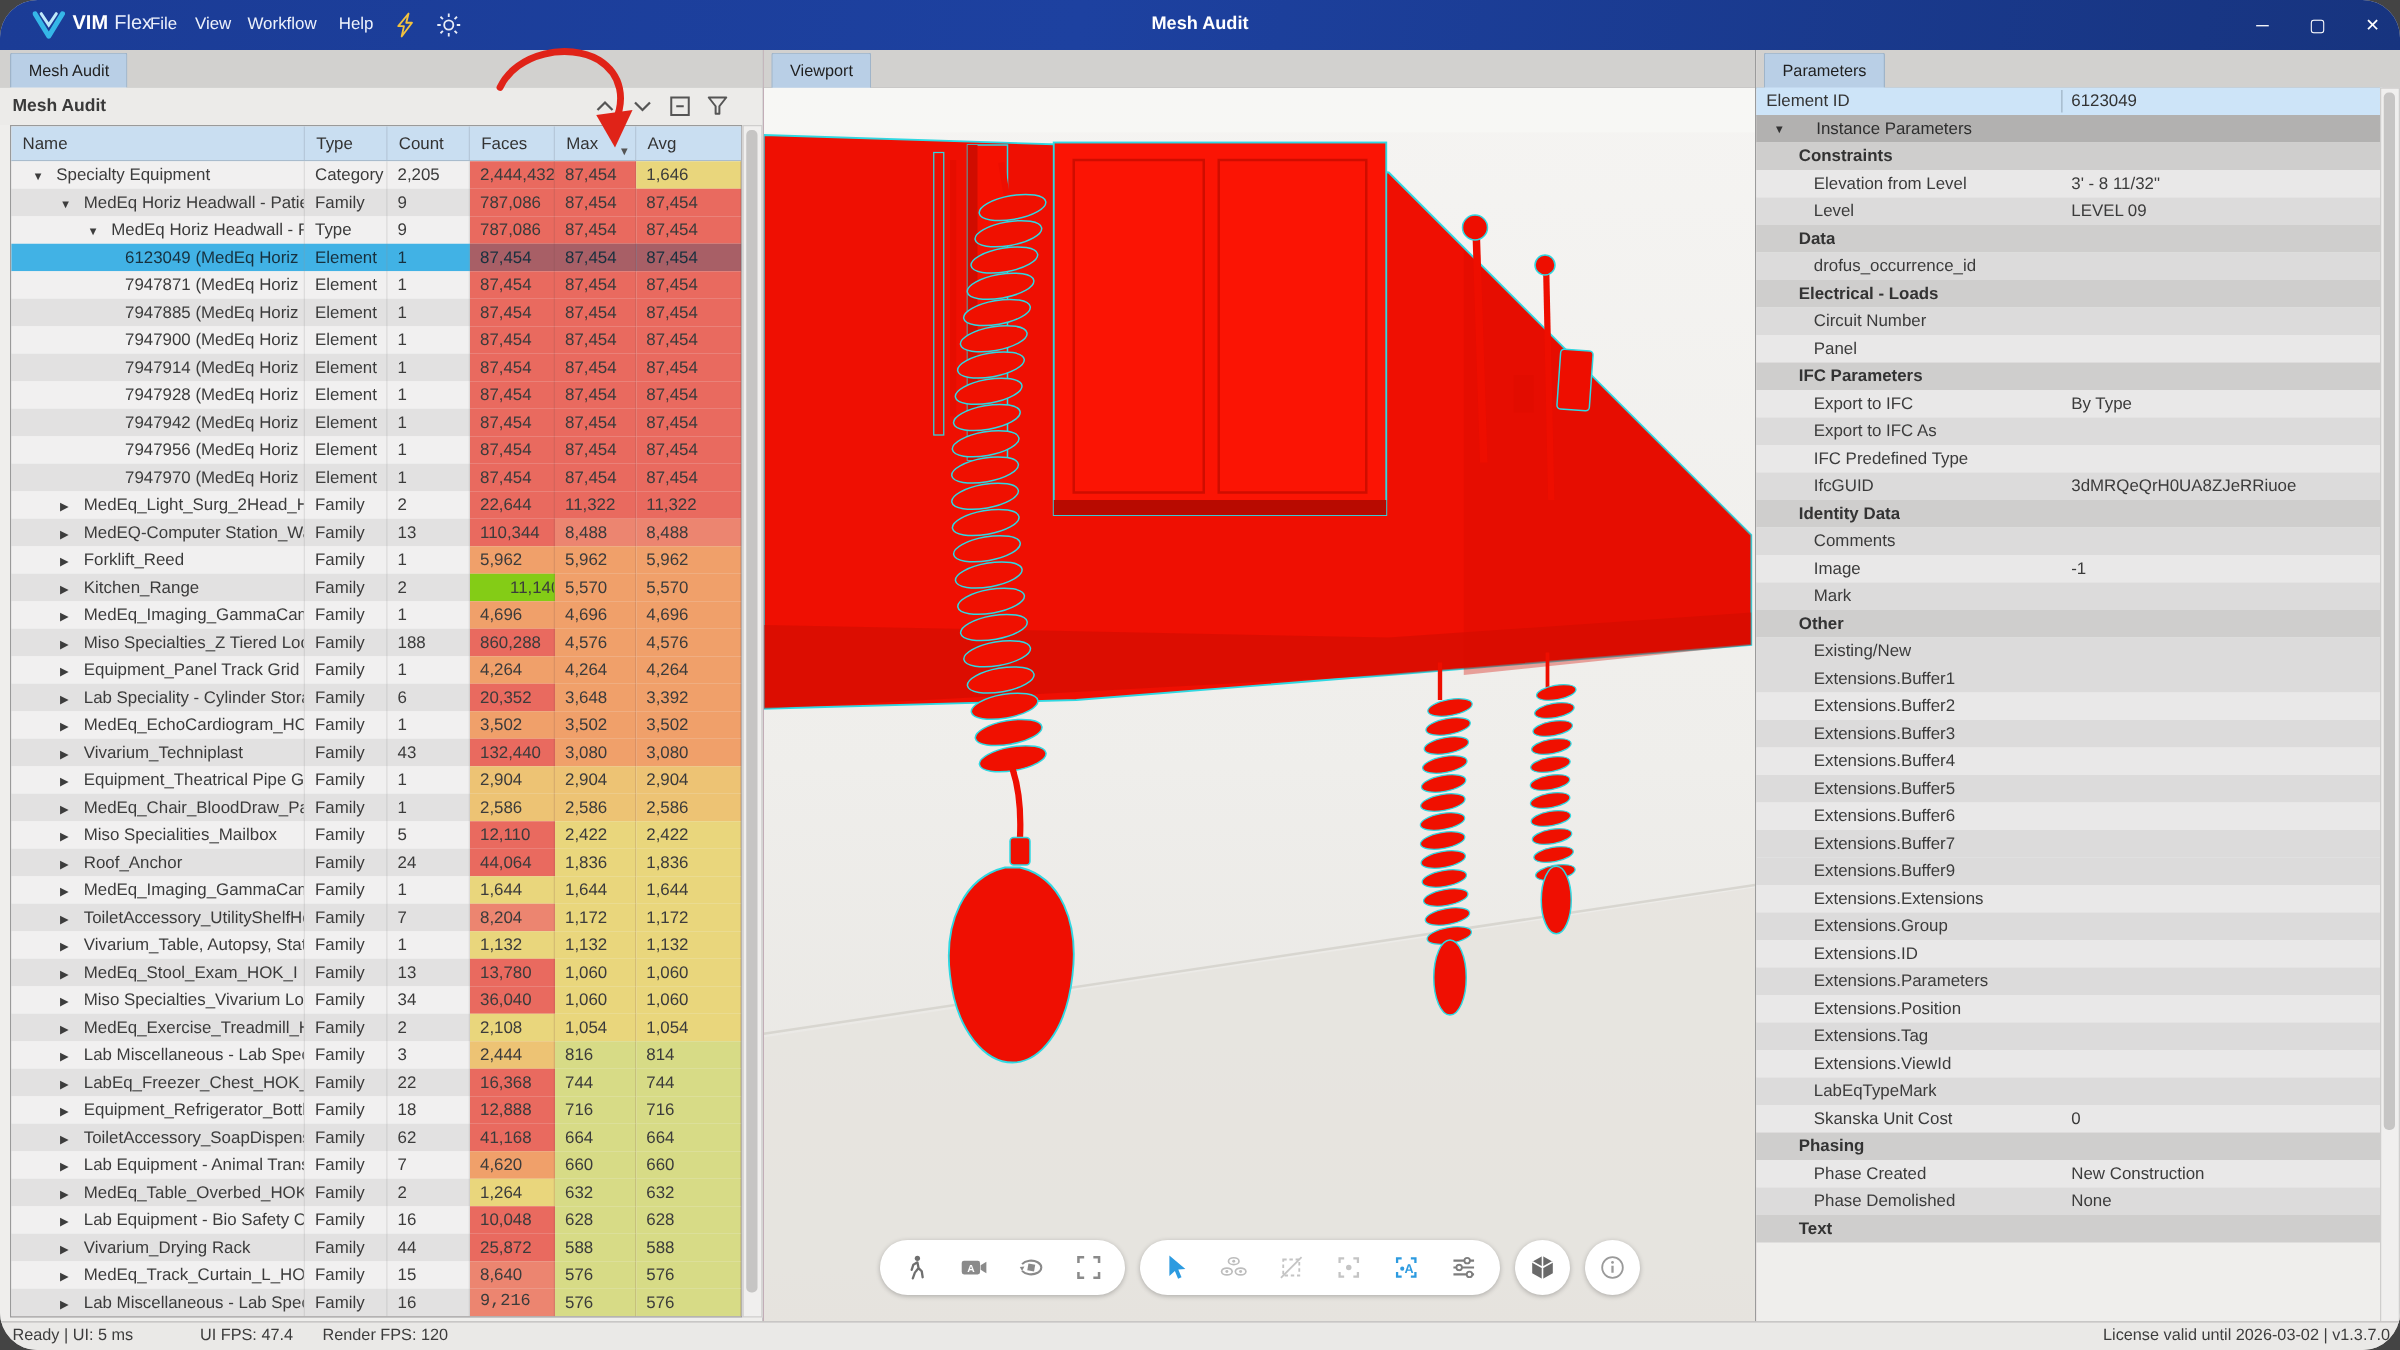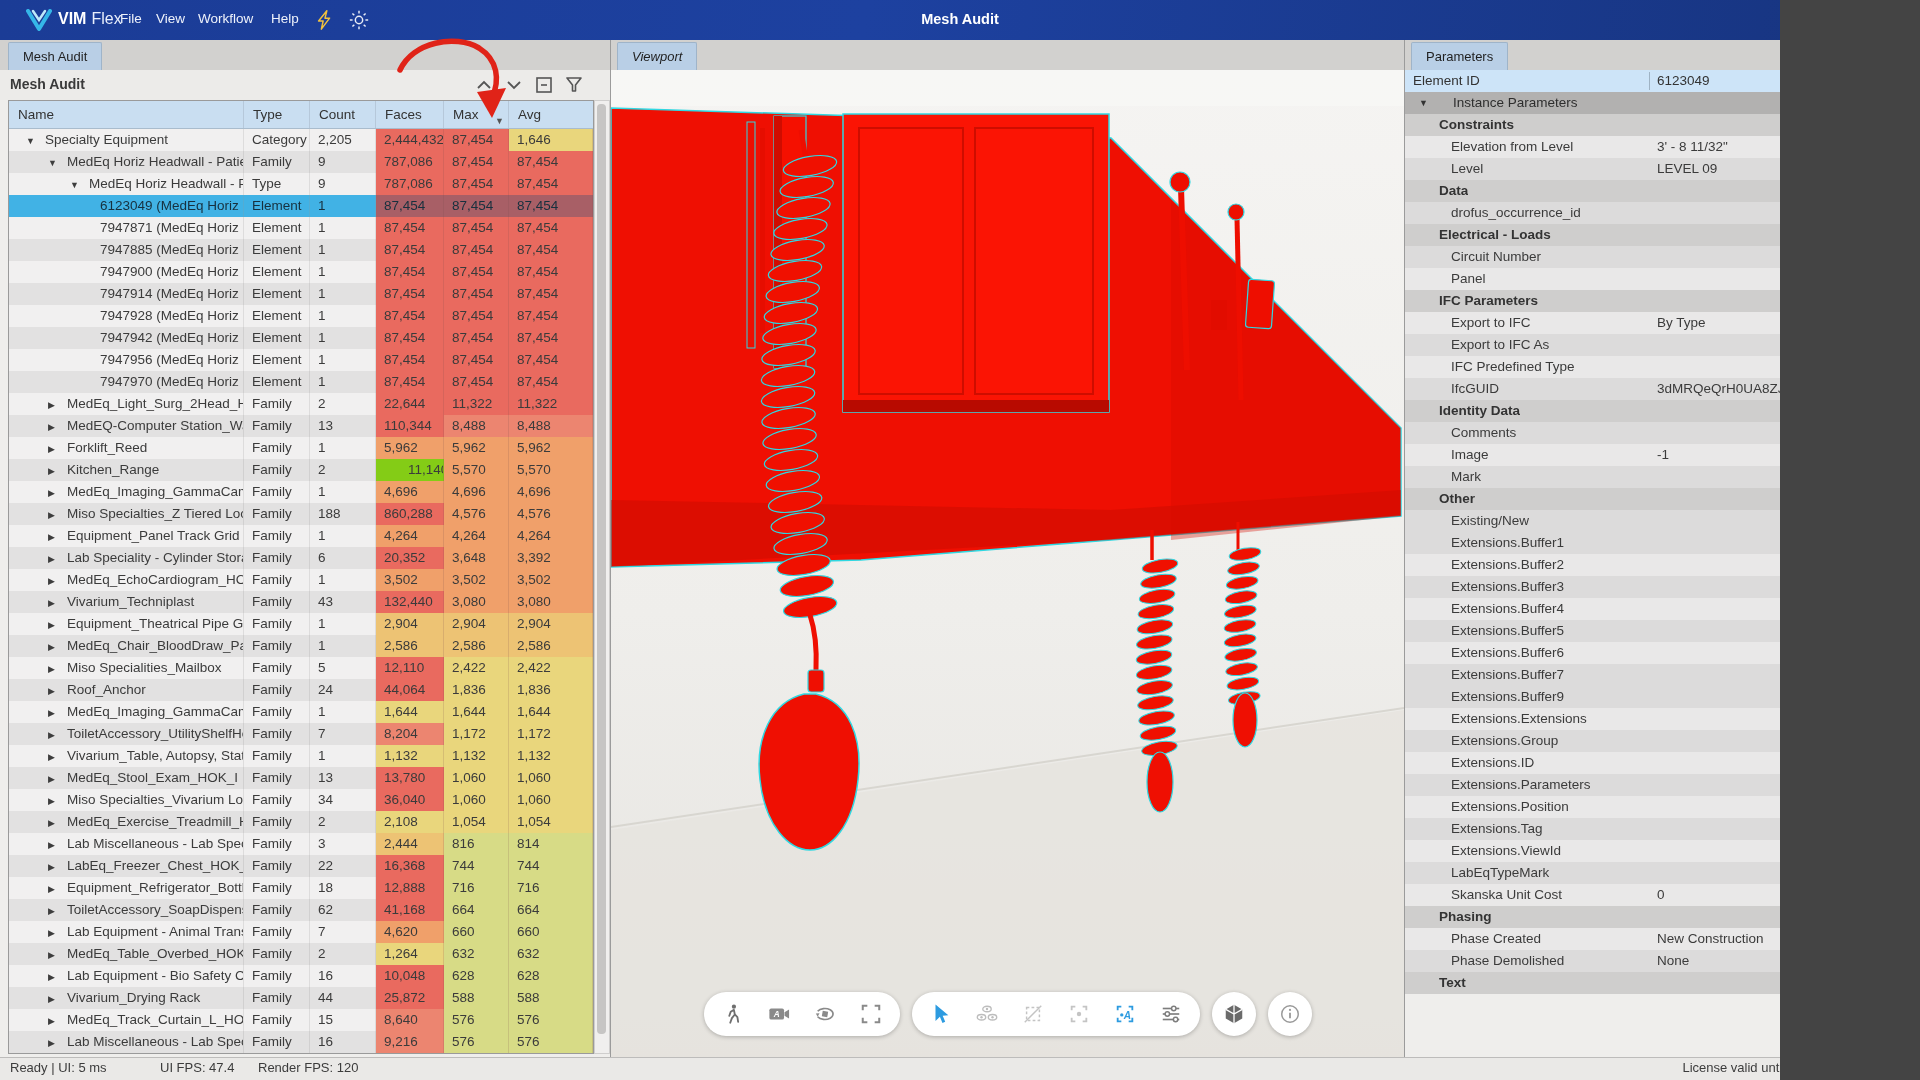--- a/index.html
+++ b/index.html
@@ -1,37 +1,37 @@
 <!DOCTYPE html>
 <html><head>
 <meta charset="utf-8">
 <style>
   html,body{margin:0;padding:0;background:#444;}
-  .app{position:relative;width:1780px;height:1080px;overflow:hidden;
-       font-family:"Liberation Sans","DejaVu Sans",sans-serif;background:#d6d5d3;
+  .app{position:relative;width:1920px;height:1080px;overflow:hidden;
+       font-family:"Liberation Sans","DejaVu Sans",sans-serif;background:#d6d5d3;border-radius:30px;
        -webkit-font-smoothing:antialiased;}
   
   .titlebar{position:absolute;top:0;left:0;width:1920px;height:40px;
     background:linear-gradient(100deg,#1b3c96 0%,#1d41a0 45%,#17347f 100%);color:#fff;}
   .titlebar .logo{position:absolute;left:26px;top:9px;width:26px;height:22px;}
   .brand{position:absolute;left:58px;top:10px;font-size:16px;color:#fff;}
   .brand b{font-weight:bold;}
   .brand .flex{font-weight:300;color:#e8eefc;margin-left:5px;}
   .menu-item{position:absolute;top:11px;font-size:13.5px;color:#eef2fb;cursor:default;}
   .mi-0{left:120px}.mi-1{left:156px}.mi-2{left:198px}.mi-3{left:271px}
   .tb-icon{position:absolute;top:9px;width:22px;height:22px;}
   .tb-bolt{left:314px}.tb-sun{left:348px}
   .win-title{position:absolute;left:0;right:0;top:11px;text-align:center;font-size:14.5px;font-weight:bold;color:#ffffff;}
   .win-btn{position:absolute;top:0;width:44px;height:40px;line-height:40px;text-align:center;color:#fff;font-size:14px;}
   .wb-min{right:88px}.wb-max{right:44px}.wb-close{right:0px}
   
   .main{position:absolute;top:40px;left:0;width:1920px;height:1018px;}
   .panel{position:absolute;top:0;height:1018px;background:#efeeec;}
   .panel-left{left:0;width:610px;border-right:1px solid #9b9b9b;}
-  .panel-center{left:611px;width:793px;border-right:1px solid #9b9b9b;background:#f9a8d4;font-style:italic;}
+  .panel-center{left:611px;width:793px;border-right:1px solid #9b9b9b;background:#f9a8d4;}
   .panel-right{left:1405px;width:515px;}
   .tabstrip{position:absolute;top:0;left:0;right:0;height:30px;background:#d2d1cf;border-bottom:1px solid #a8a8a8;}
   .tab{position:absolute;top:2px;height:28px;line-height:28px;padding:0 14px;font-size:13px;color:#1f1f1f;
        background:#b9cfe6;border:1px solid #9fb4c9;border-bottom:none;border-radius:2px 2px 0 0;}
   
   .lp-title{position:absolute;top:30px;left:0;right:0;height:30px;background:#eceBe9;}
   .lp-title .t{position:absolute;left:10px;top:6px;font-size:14px;font-weight:bold;color:#3a3a3a;}
   .lp-icons{position:absolute;right:26px;top:5px;display:flex;gap:10px;}
   .lp-icons svg{width:20px;height:20px;}
   .mesh-table{position:absolute;top:60px;left:8px;width:584px;height:952px;border:1px solid #9a9a9a;background:#f1f0f0;overflow:hidden;}
@@ -477,21 +477,21 @@
               <div class="tc tc-type">Family</div>
               <div class="tc tc-count">15</div>
               <div class="tc tc-heat tc-faces" style="background: rgb(236, 133, 112);">8,640</div>
               <div class="tc tc-heat tc-max" style="background: rgb(215, 219, 134);">576</div>
               <div class="tc tc-heat tc-avg" style="background: rgb(215, 219, 134);">576</div>
             </div>
             <div class="trow alt">
               <div class="tc tc-name" style="padding-left: 39px;"><span class="tri">▶</span><span>Lab Miscellaneous - Lab Specia</span></div>
               <div class="tc tc-type">Family</div>
               <div class="tc tc-count">16</div>
-              <div class="tc tc-heat tc-faces" style="background: rgb(236, 133, 112);">9,216</div>
+              <div class="tc tc-heat tc-faces" style="background: rgb(236, 133, 112); font-family: Liberation Mono, monospace;">9,216</div>
               <div class="tc tc-heat tc-max" style="background: rgb(215, 219, 134);">576</div>
               <div class="tc tc-heat tc-avg" style="background: rgb(215, 219, 134);">576</div>
             </div>
           </div>
       </div>
       <div class="vscroll vs-left">
           <div class="vthumb" style="top:3px;height:930px"></div>
         </div>
     </div>
 

